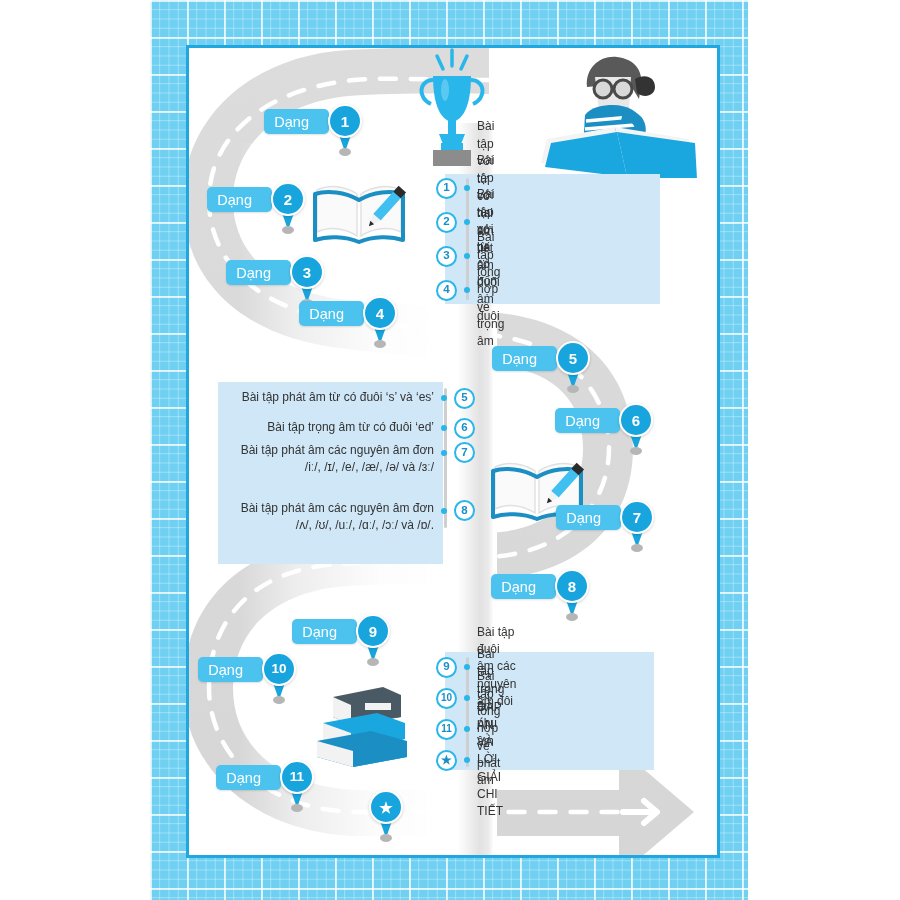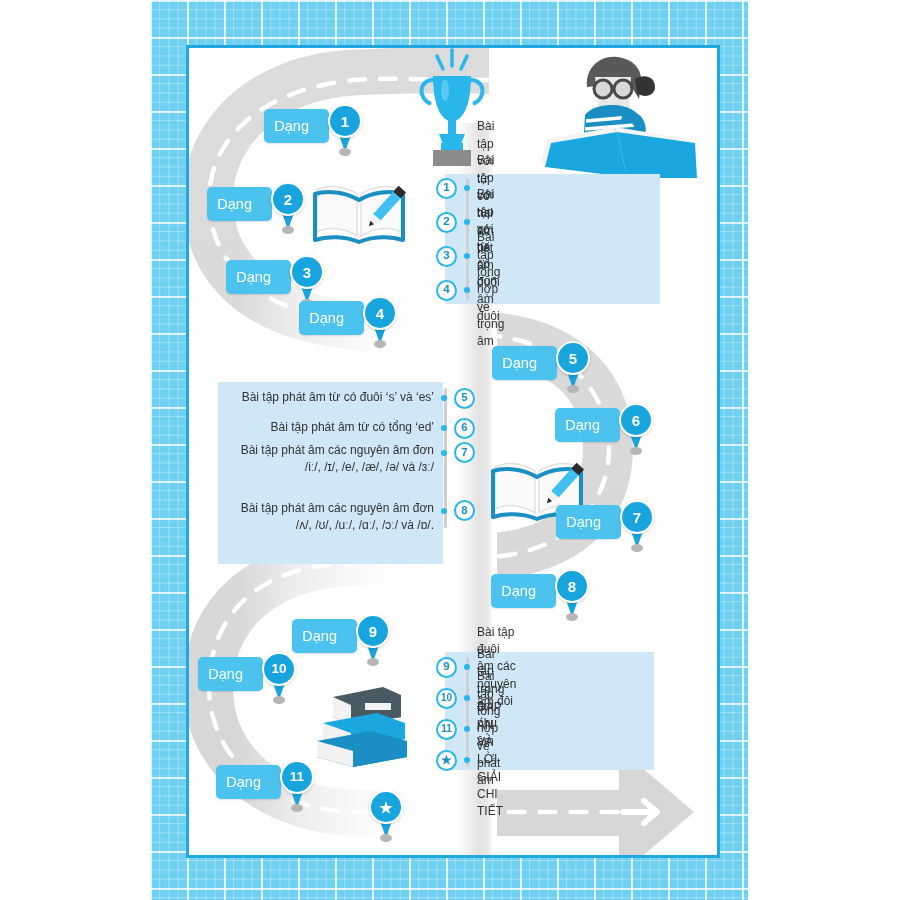--- a/index.html
+++ b/index.html
@@ -59,21 +59,21 @@
   }
   .bullet.two{font-size:10px;}
   .bullet.star{font-size:12px;color:#1b8fc4;}
   .dot{width:6px;height:6px;border-radius:50%;background:#29b6ea;flex:0 0 auto;margin:0 7px;}
   .ltext{font-size:12px;color:#333333;white-space:pre-line;line-height:1.45;}
   .rail-line{position:absolute;width:3px;background:#cfcfcf;border-radius:2px;}
 
   
   .pin{position:absolute;width:0;height:0;}
   .pin .tag{
-    position:absolute;right:16px;top:-1px;height:34px;padding:0 20px 0 10px;
+    position:absolute;right:16px;top:-1px;height:25px;padding:0 20px 0 10px;
     background:#4cc3ef;border-radius:5px;color:#ffffff;font-size:14.5px;
     display:flex;align-items:center;white-space:nowrap;
     box-shadow:0 1px 2px rgba(0,0,0,.12);
   }
   .pin .head{
     position:absolute;left:-17px;top:-6px;width:34px;height:34px;border-radius:50%;
     background:#18a5dd;border:2.5px solid #ffffff;box-sizing:border-box;
     display:flex;align-items:center;justify-content:center;
     color:#ffffff;font-size:15px;font-weight:bold;line-height:1;
     box-shadow:0 1px 3px rgba(0,0,0,.18);
@@ -271,21 +271,21 @@
     <div class="list" style="left:46px;top:338px;">
       <div class="rail-line" style="left:209px;top:2px;height:140px;"></div>
       <div class="litem rtl" style="left:0px;top:0px;width:240px;justify-content:flex-start;">
         <span class="bullet">5</span>
         <span class="dot"></span>
         <span class="ltext" style="text-align:right;">Bài tập phát âm từ có đuôi ‘s’ và ‘es’</span>
       </div>
       <div class="litem rtl" style="left:0px;top:30px;width:240px;justify-content:flex-start;">
         <span class="bullet">6</span>
         <span class="dot"></span>
-        <span class="ltext" style="text-align:right;">Bài tập phát âm từ có tổng ‘ed’</span>
+        <span class="ltext" style="text-align:right;">Bài tập trọng âm từ có đuôi ‘ed’</span>
       </div>
       <div class="litem rtl" style="left:0px;top:56px;width:240px;height:42px;align-items:flex-start;justify-content:flex-start;">
         <span class="bullet">7</span>
         <span class="dot" style="margin-top:8px;"></span>
         <span class="ltext" style="text-align:right;">Bài tập phát âm các nguyên âm đơn
 /iː/, /ɪ/, /e/, /æ/, /ə/ và /ɜː/</span>
       </div>
       <div class="litem rtl" style="left:0px;top:114px;width:240px;height:42px;align-items:flex-start;justify-content:flex-start;">
         <span class="bullet">8</span>
         <span class="dot" style="margin-top:8px;"></span>

